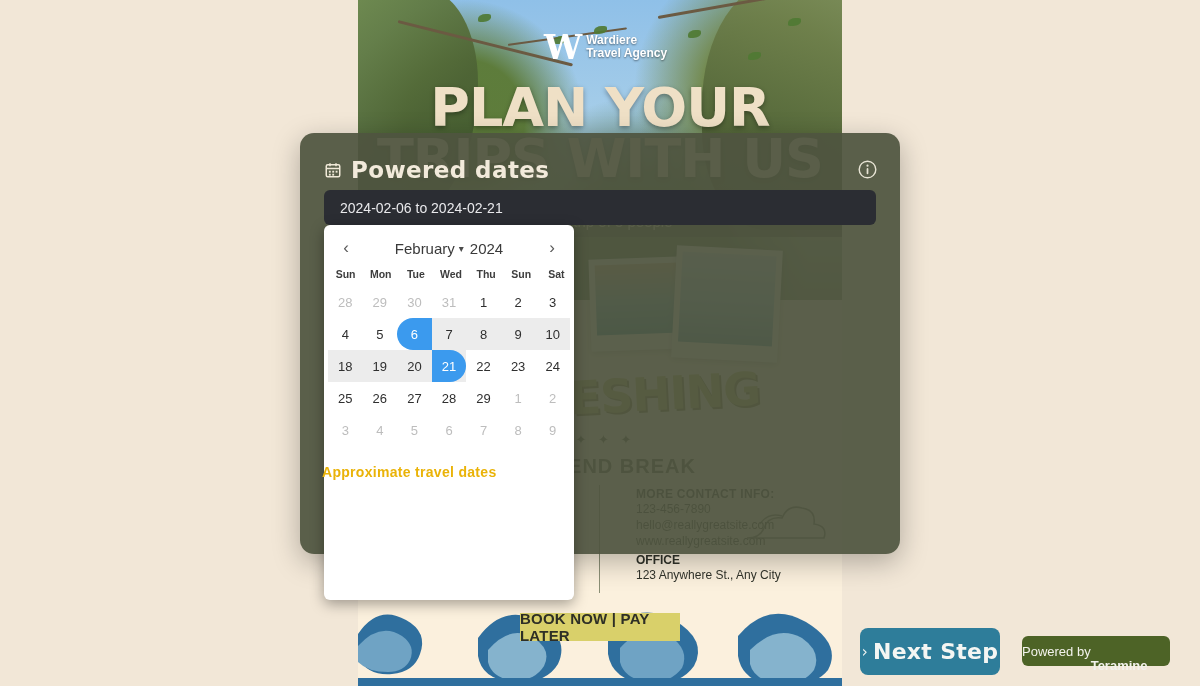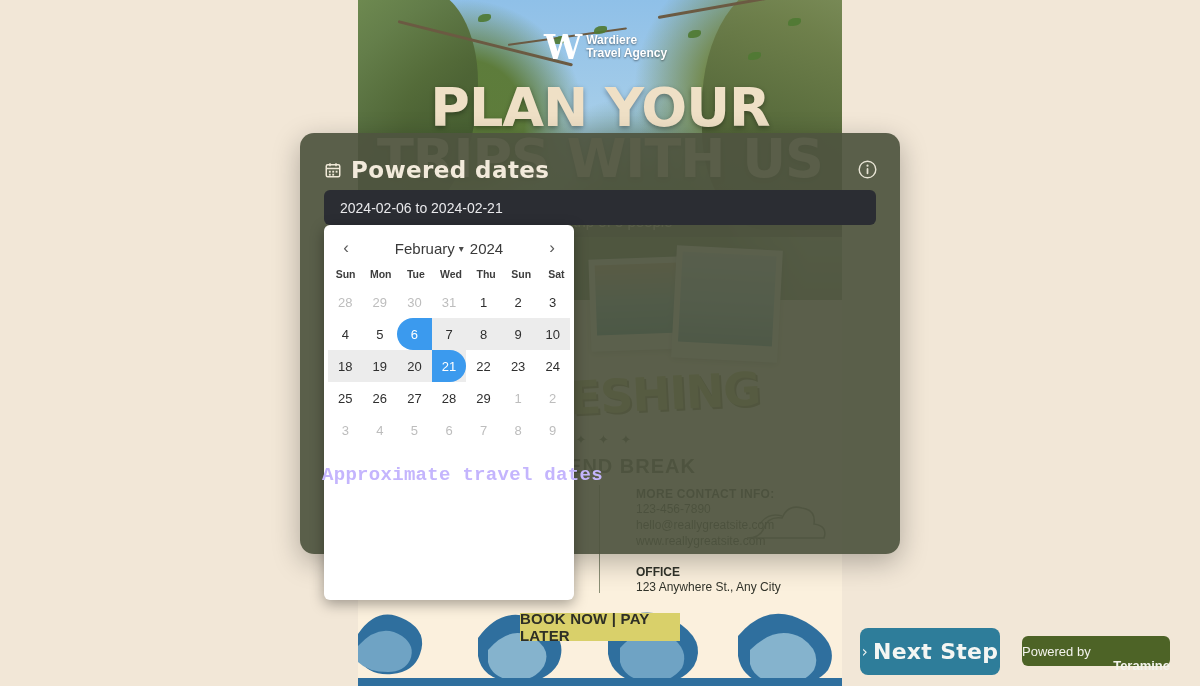--- a/index.html
+++ b/index.html
@@ -81,21 +81,21 @@
     display:flex; align-items:center; justify-content:center; letter-spacing:.3px;
   }
   .bullets { position:absolute; left:72px; top:526px; color:#31332a; font-size:13px; line-height:17.5px; }
   .bullets li { margin-left: 14px; }
 
   .vdivider { position:absolute; left:241px; top:485px; width:1px; height:108px; background:#8b8f75; }
 
   .contact { position:absolute; left:278px; top:487px; color:#31332a; }
   .contact .ttl { font-weight:700; font-size:12px; letter-spacing:.3px; }
   .contact .ln { font-size:12px; line-height:16px; }
-  .contact .ofc { font-weight:700; font-size:12px; margin-top:16px; }
+  .contact .ofc { font-weight:700; font-size:12px; margin-top:4px; }
 
   .clouds { position:absolute; right:10px; top:480px; width:90px; height:70px; opacity:.75; }
 
   .waves { position:absolute; left:0; bottom:0; width:484px; height:92px; }
 
   .cta {
     position:absolute; left:162px; top:613px; width:160px; height:28px;
     background:#d9d06a; color:#2e2f26; font-weight:700; font-size:15px;
     display:flex; align-items:center; justify-content:center; letter-spacing:.2px;
   }
@@ -149,37 +149,37 @@
   .day.inrange { background:#ececec; }
   .day.sel-start, .day.sel-end { color:#fff; z-index:2; }
   .day.sel-start::before, .day.sel-end::before {
     content:""; position:absolute; inset:0; background:#3b9aee; z-index:-1;
   }
   .day.sel-start::before { border-radius: 16px 0 0 16px; }
   .day.sel-end::before { border-radius: 0 16px 16px 0; }
   .day.half-right { background: linear-gradient(to right, transparent 50%, #ececec 50%); }
 
   .approx {
-    position:absolute; left:22px; top:331px; color:#c4b5fd;
-    font-size:19px; font-weight:700; letter-spacing:.3px; font-family:Liberation Mono, monospace;
+    position:absolute; left:22px; top:331px; color:#eab308;
+    font-size:14px; font-weight:700; letter-spacing:.3px; font-family:Liberation Sans, sans-serif;
   }
 
   
   .next-step {
     position:absolute; left:860px; top:628px; width:140px; height:47px;
     background:#2e7d9a; border-radius:8px; border:none; cursor:pointer;
     color:#f4f6f3; font-size:22px; font-weight:700;
     display:flex; align-items:center; justify-content:center; gap:5px;
     font-family:"DejaVu Sans", sans-serif; letter-spacing:.3px;
   }
   .next-step .chev { font-size:15px; font-weight:400; }
   .powered {
     position:absolute; left:1022px; top:636px; width:148px; height:30px;
     background:#4d6326; border-radius:6px; cursor:pointer;
-    color:#f3f3ec; font-size:13px; display:flex; align-items:center; justify-content:space-between;
+    color:#f3f3ec; font-size:13px; display:flex; align-items:center; justify-content:flex-start;
   }
   .powered b { font-weight:700;margin-top:28px; }
 </style>
 </head>
 <body>
 
 <div class="page">
 
   <div class="poster">
 

